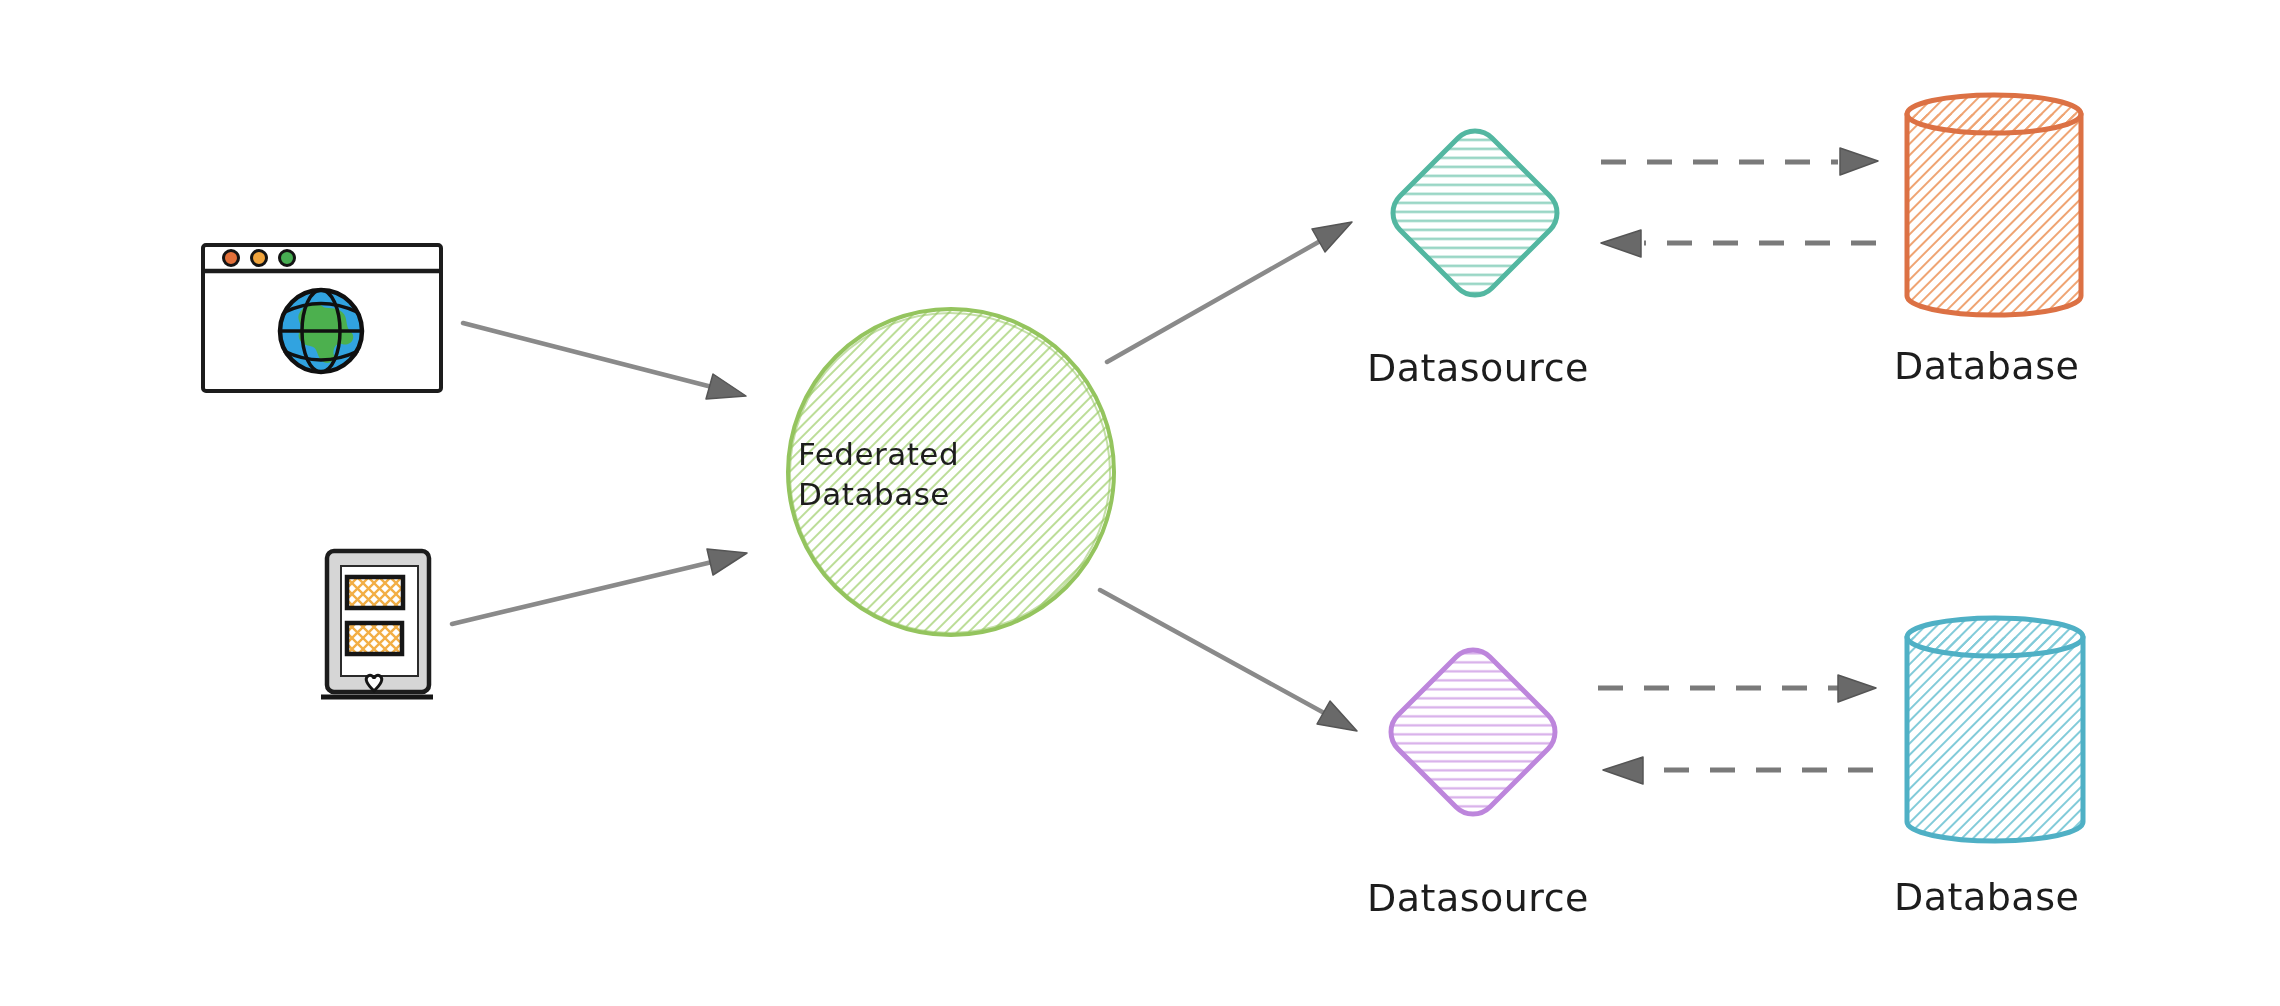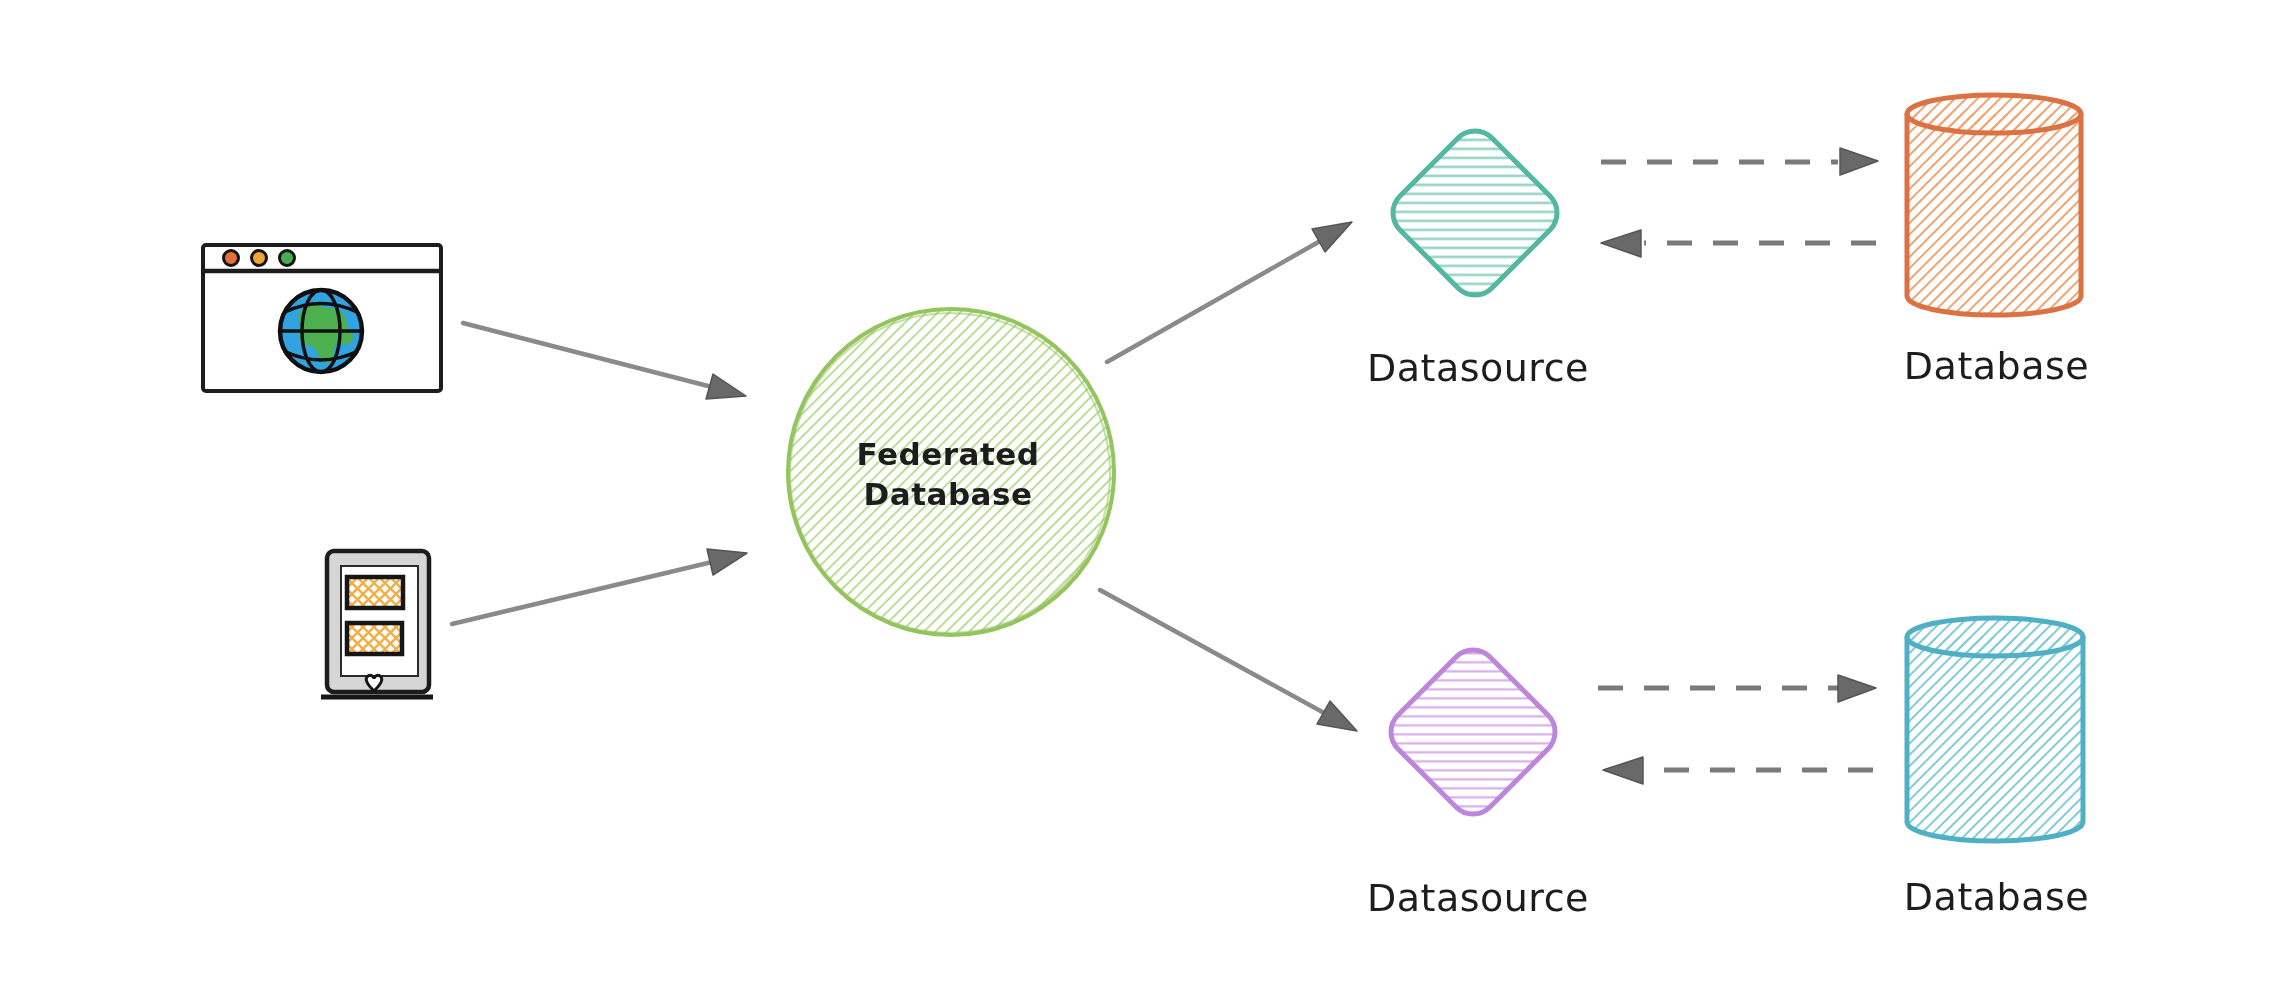--- a/index.html
+++ b/index.html
@@ -7,26 +7,25 @@
     position:relative;
     width:2280px;height:1006px;
     background:#ffffff;
     font-family:"DejaVu Sans", sans-serif;
     overflow:hidden;
   }
   .canvas > svg{position:absolute;left:0;top:0;}
   .lbl{
     position:absolute;
     color:#1d1d1d;
-    text-align:center;
     letter-spacing:0.5px;
     white-space:nowrap;
   }
   .lbl-node{font-size:38px;line-height:44px;}
-  .lbl-hub{font-size:31px;line-height:40px;width:300px;font-weight:bold;}
+  .lbl-hub{font-size:31px;line-height:40px;width:300px;}
   .lbl-hub span{display:block;}
 </style>
 </head>
 <body>
 
 <div class="canvas">
 
   <svg width="2280" height="1006" viewBox="0 0 2280 1006">
     <defs>
       <pattern id="hatchGreen" width="8" height="8" patternUnits="userSpaceOnUse" patternTransform="rotate(-45)">

